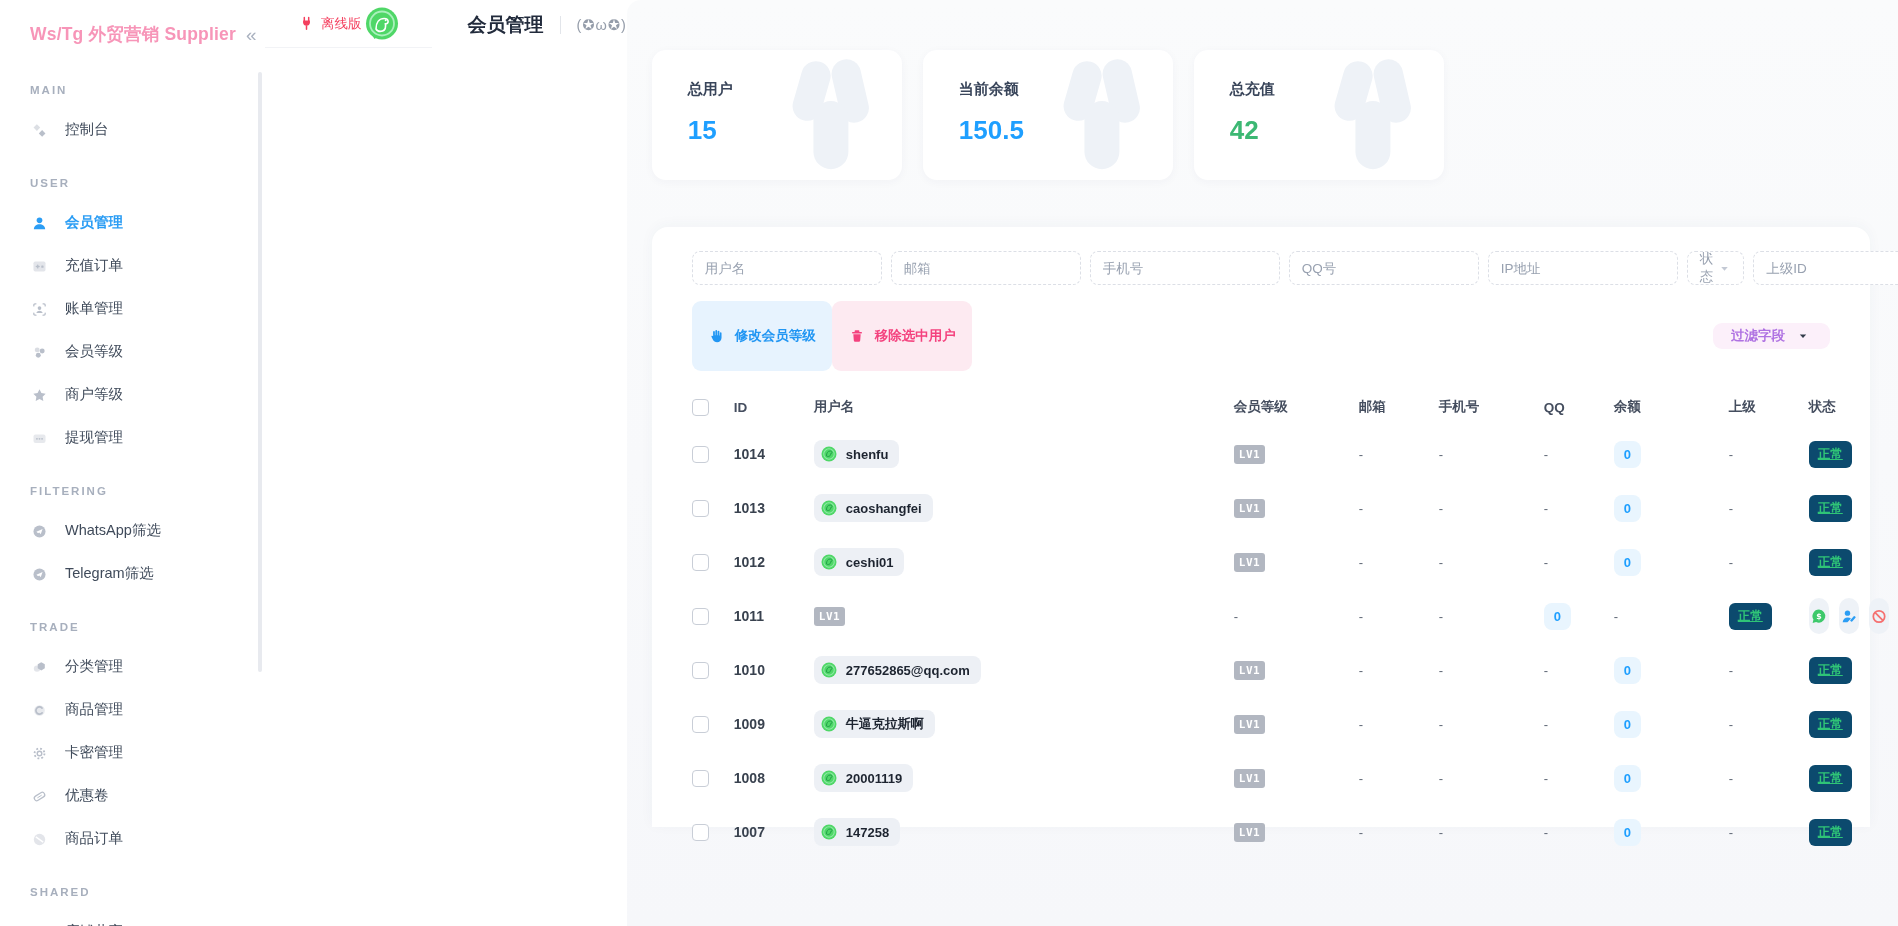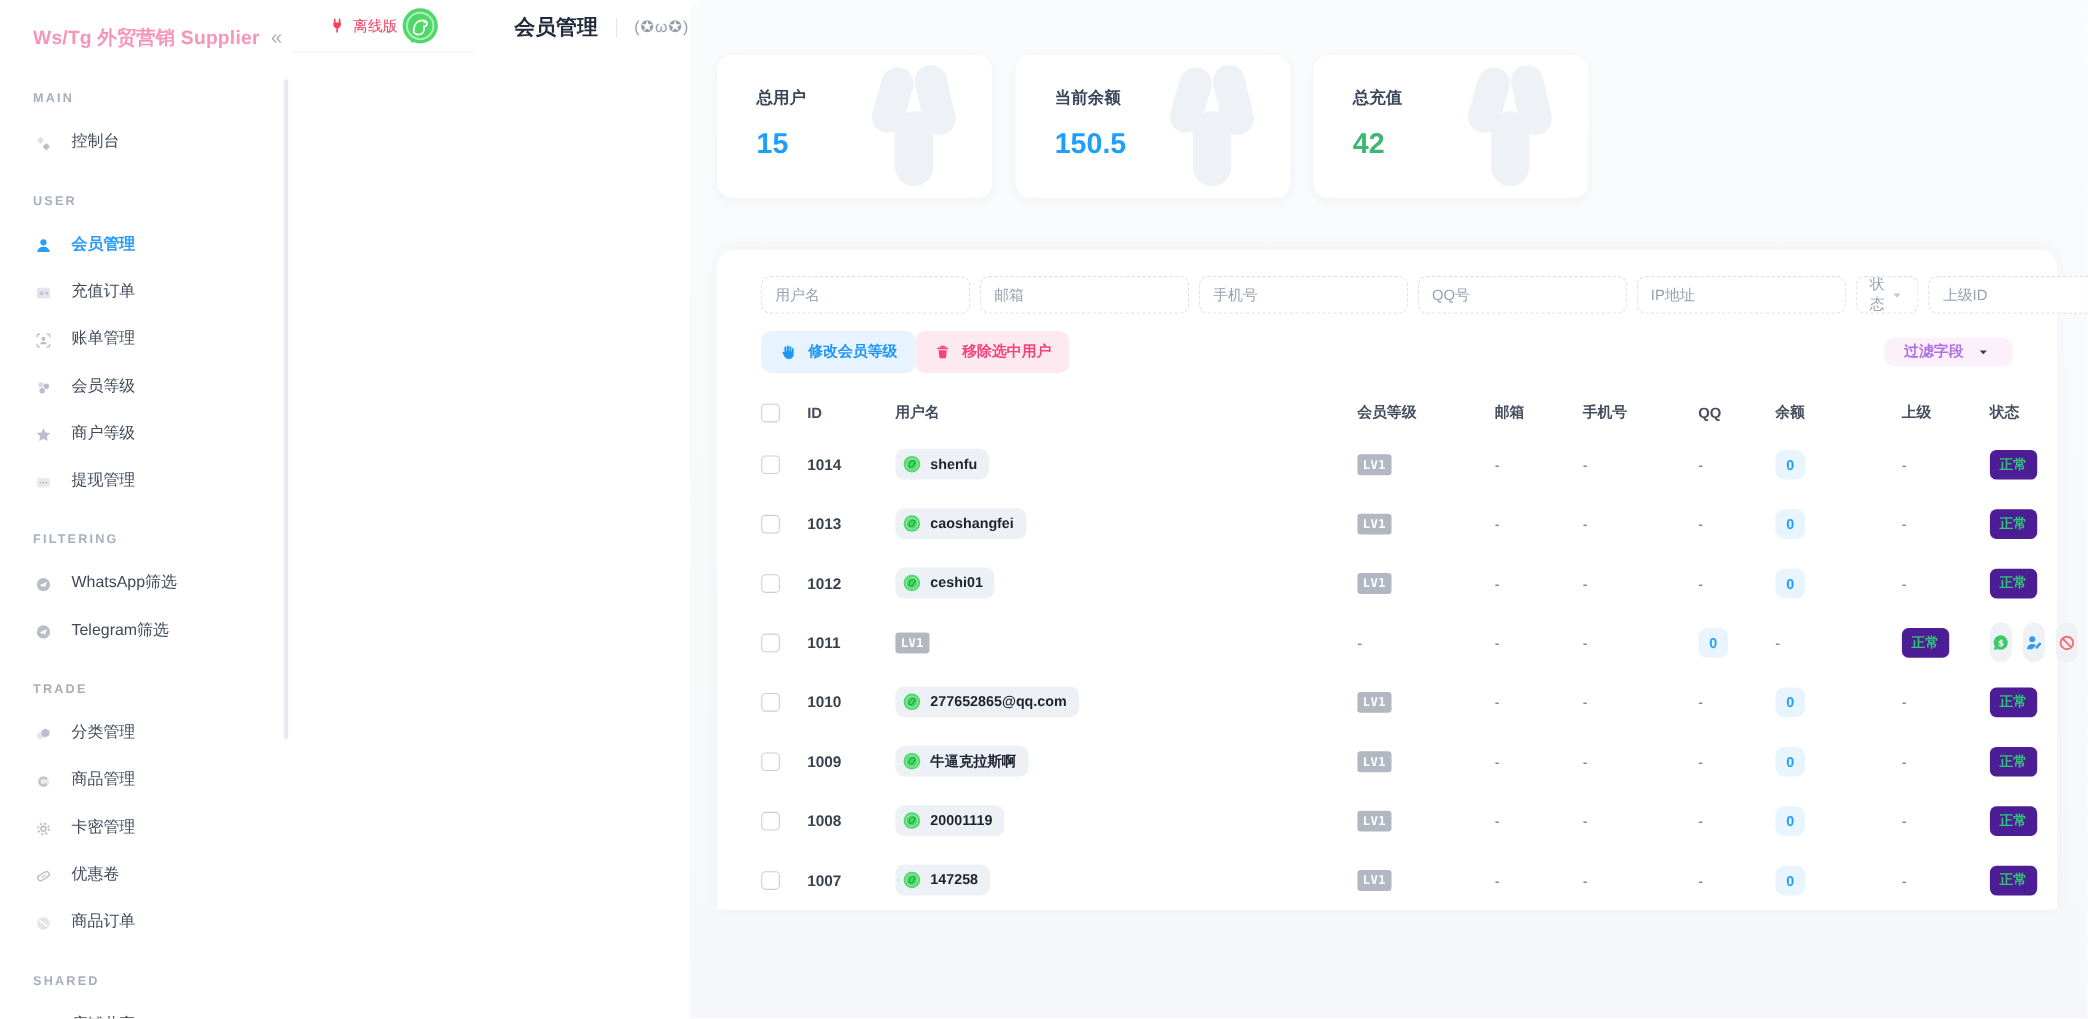--- a/index.html
+++ b/index.html
@@ -54,42 +54,42 @@
     background:#fff; padding:0 12px; font-size:13.5px; color:#333; font-family:inherit; }
   .f-input::placeholder { color:#98a1b0; }
   .f-select { display:flex; align-items:center; justify-content:space-between; color:#98a1b0; cursor:pointer; }
   .f-select .caret { color:#c3c9d4; }
   .search-btn { height:34px; margin-left:8px; padding:0 14px; border:1px solid #e2e5eb; border-radius:17px;
     background:#fff; display:flex; align-items:center; gap:5px; font-size:13.5px; color:#4a5362;
     cursor:pointer; box-shadow:0 1px 3px rgba(30,50,80,.05); font-family:inherit; }
   .search-btn .ic { color:#8d96a5; }
 
   .actions-row { margin-top:16px; display:flex; align-items:center; }
-  .btn { border:none; border-radius:9px; padding:10px 16px; font-size:13.5px; font-weight:600;
+  .btn { border:none; border-radius:9px; padding:26px 16px; font-size:13.5px; font-weight:600;
     display:flex; align-items:center; gap:9px; cursor:pointer; font-family:inherit; }
   .btn-blue { background:#e7f3fe; color:#2196f3; }
   .btn-pink { background:#fdeaf1; color:#f4427e; }
   .btn-purple { margin-left:auto; background:#fcf0fa; color:#af72e2; padding:4px 18px; }
   .btn-purple .caret { color:#333c4b; }
 
   
   .table { --cols:42px 80px 420px 125px 80px 105px 70px 115px 80px 110px 1fr; margin-top:16px; }
   .trow { display:grid; grid-template-columns:var(--cols); align-items:center; height:54px; }
   .thead { height:40px; font-size:13.5px; font-weight:700; color:#454e5f; }
   .cb { width:17px; height:17px; border:1.5px solid #c9ced7; border-radius:4px; background:#fff; cursor:pointer; }
   .cell-id { font-size:14px; font-weight:600; color:#39424f; }
   .dash { color:#5f6775; font-size:13px; }
   .chip { display:inline-flex; align-items:center; gap:8px; background:#edf0f5; border-radius:8px;
     padding:5px 11px 5px 6px; font-size:13px; font-weight:700; color:#1d2430; cursor:pointer; justify-self:start; }
   .lv-badge { display:inline-block; background:#b2b7c1; color:#fff; font-family:"DejaVu Sans Mono",monospace;
     font-size:11px; font-weight:700; padding:3px 5px; border-radius:3px; letter-spacing:.5px; justify-self:start; }
   .bal-pill { display:inline-block; background:#e9f5fe; color:#1e9fff; font-size:13px; font-weight:700;
     padding:6px 10px; border-radius:8px; justify-self:start; cursor:pointer; }
-  .status-badge { display:inline-block; background:#4c1d95; color:#2fc477; font-size:12.5px; font-weight:600;
-    padding:5px 9px; border-radius:6px; justify-self:start; }
+  .status-badge { display:inline-block; background:#0c4a6e; color:#2fc477; font-size:12.5px; font-weight:600;
+    padding:5px 9px; border-radius:6px; justify-self:start;text-decoration:underline; }
   .ops { display:flex; gap:10px; }
   .op-btn { width:36px; height:36px; border:none; border-radius:10px; background:#eef2f7;
     display:flex; align-items:center; justify-content:center; cursor:pointer; }
 </style>
 </head>
 <body>
 
 <aside class="sidebar">
   <div class="logo-row">
     <span class="logo">Ws/Tg 外贸营销 Supplier</span>

